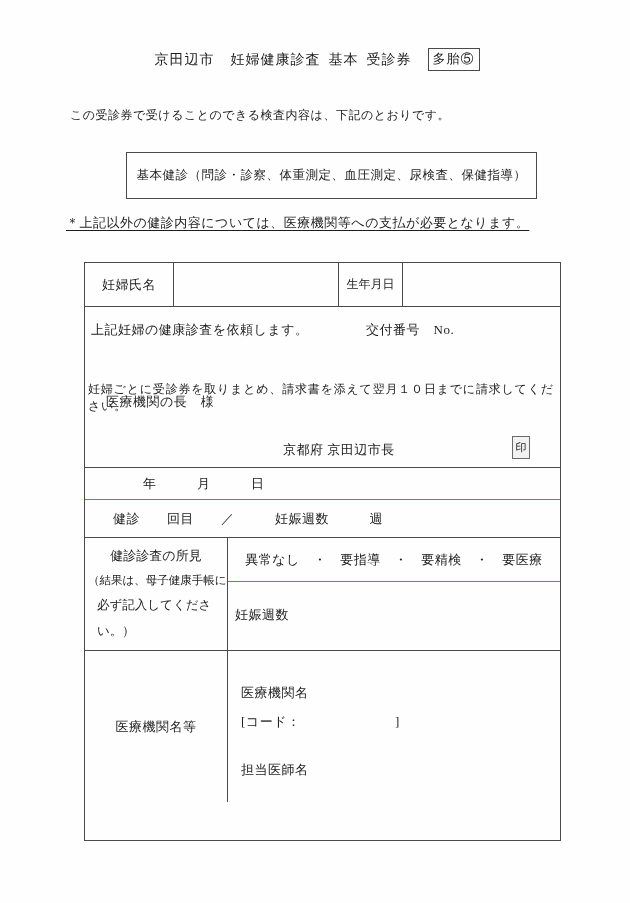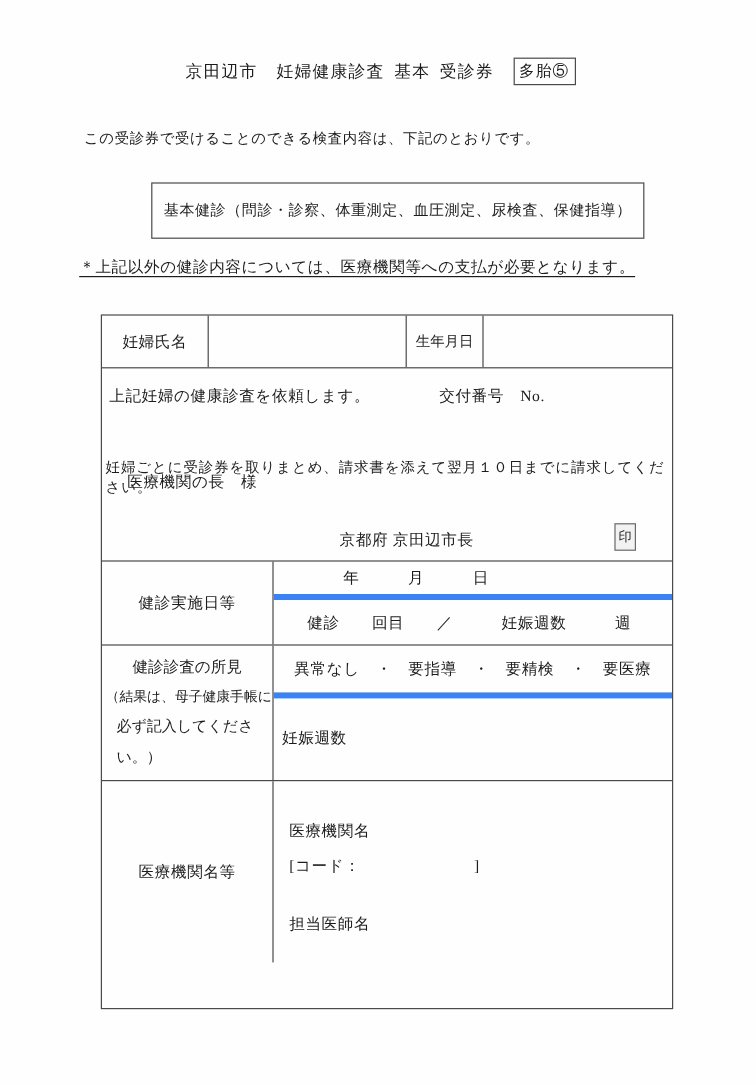--- a/index.html
+++ b/index.html
@@ -54,21 +54,21 @@
   .form-table {
     position: absolute;
     top: 262px; left: 84px;
     width: 477px; height: 579px;
     border: 1px solid #4a4a4a;
     font-size: 13px; letter-spacing: 0.5px;
   }
   .row { display: flex; width: 100%; }
   .bt { border-top: 1px solid #4a4a4a; }
   .br { border-right: 1px solid #4a4a4a; }
-  .bb { border-bottom: 5px solid #3b82f6; }
+  .bb { border-bottom: 1px solid #3b82f6; }
   .cell-center { display: flex; align-items: center; justify-content: center; }
   
   .row-name { height: 43px; }
   .c-name-label { width: 89px; }
   .c-name-value { width: 165px; }
   .c-birth-label { width: 64px; font-size: 12px; letter-spacing: 0; }
   .c-birth-value { flex: 1; }
   
   .row-addr { height: 39px; }
   .c-addr-label { width: 89px; }
@@ -142,21 +142,20 @@
     <div class="row row-request bt">
       <div class="rq-line1">上記妊婦の健康診査を依頼します。</div>
       <div class="rq-issue">交付番号　No.</div>
       <div class="rq-line2">妊婦ごとに受診券を取りまとめ、請求書を添えて翌月１０日までに請求してください。</div>
       <div class="rq-addressee">医療機関の長　様</div>
       <div class="rq-mayor">京都府 京田辺市長</div>
       <div class="seal-box">印</div>
     </div>
 
     <div class="row row-examdate bt">
-      <div class="left-col br cell-center">健診実施日等</div>
       <div class="right-col">
         <div class="ed-date bb">年　　　月　　　日</div>
         <div class="ed-count">健診　　回目　　／　　　妊娠週数　　　週</div>
       </div>
     </div>
 
     <div class="row row-findings bt">
       <div class="left-col br fd-left">
         <div class="l1">健診診査の所見</div>
         <div class="l2">（結果は、母子健康手帳に</div>

